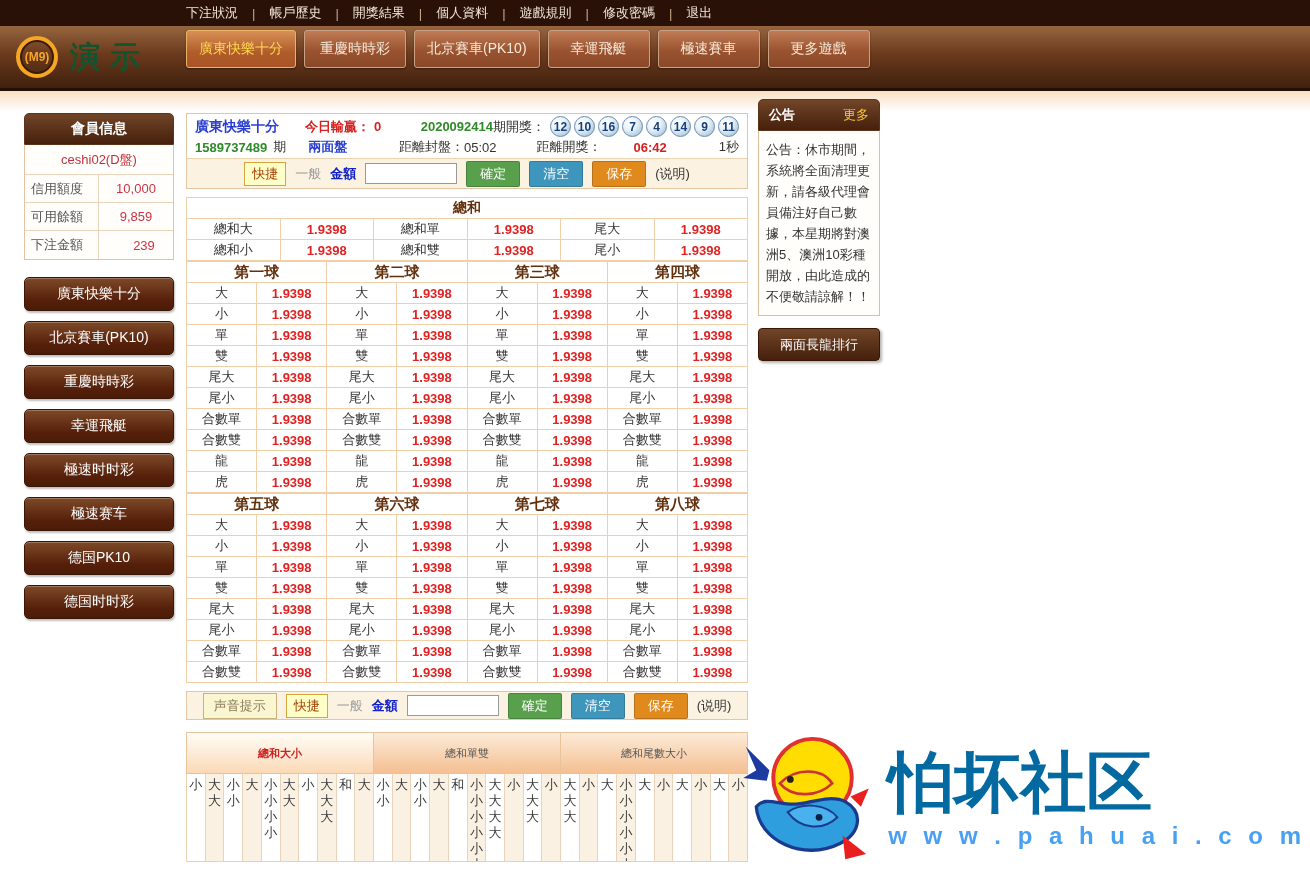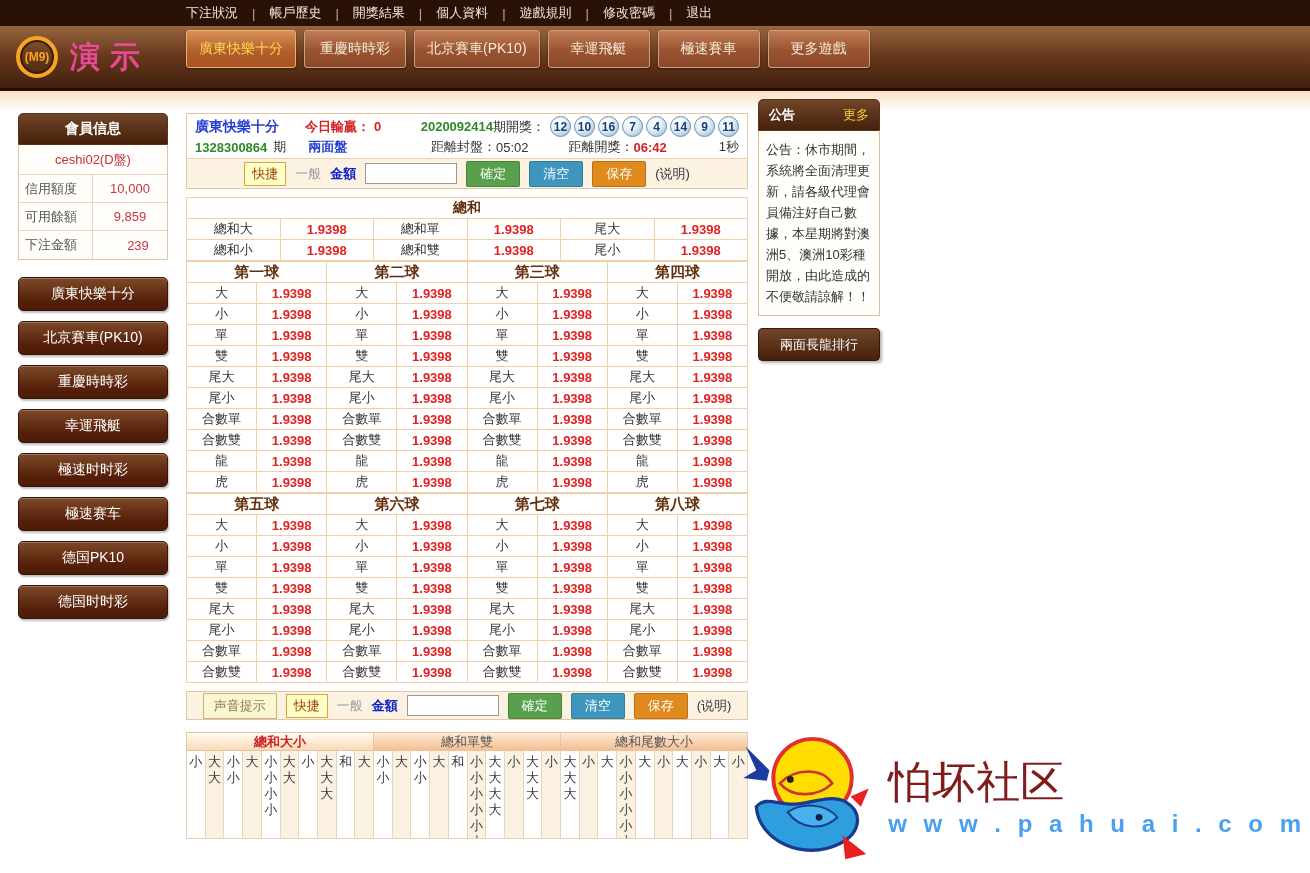--- a/index.html
+++ b/index.html
@@ -15,31 +15,31 @@
 
   
   .mainheader { position:absolute; left:0; top:26px; width:1310px; height:62px;
     background:linear-gradient(180deg,#96653f 0%,#6b3a1d 45%,#40200d 100%); }
   .strip { position:absolute; left:0; top:88px; width:1310px; height:24px;
     border-top:3px solid #240f05; background:linear-gradient(180deg,#f9dfc2,#ffffff); }
   .logo { position:absolute; left:16px; top:36px; display:flex; align-items:center; gap:12px; }
   .logo-ring { width:42px; height:42px; border-radius:50%; border:4px solid #f5a623; color:#f5a623;
     display:flex; align-items:center; justify-content:center; font-weight:bold; font-size:12px;
     box-shadow:inset 0 0 0 2px #3a1a08; }
-  .logo-title { color:#ec4899; font-size:30px; font-weight:bold; letter-spacing:10px; }
+  .logo-title { color:#14532d; font-size:30px; font-weight:bold; letter-spacing:10px; }
   .gametabs { position:absolute; left:186px; top:30px; display:flex; gap:8px; }
   .gametab { height:38px; min-width:102px; padding:0 12px; display:flex; align-items:center; justify-content:center;
     font-size:14px; color:#f7ead9; border-radius:3px; cursor:pointer;
     background:linear-gradient(180deg,#bf7c55,#9a5330 55%,#8a4828);
     border:1px solid #caa184; box-shadow:0 1px 2px rgba(0,0,0,.4); }
   .gametab.active { background:linear-gradient(180deg,#d89055,#b05c2a 60%,#a85424);
     color:#ffd94e; border-color:#e8b468; }
 
   
-  .sidebar { position:absolute; left:18px; top:113px; width:150px; }
+  .sidebar { position:absolute; left:24px; top:113px; width:150px; }
   .panel-header { height:32px; background:linear-gradient(180deg,#714528,#45200c);
     border:1px solid #5d3418; border-radius:5px 5px 0 0; color:#fff; font-size:14px; font-weight:bold;
     display:flex; align-items:center; justify-content:center; }
   .member-table { border:1px solid #e3c3a3; border-top:none; background:#fffefb; font-size:13px; }
   .member-user { height:30px; display:flex; align-items:center; justify-content:center;
     color:#c03040; border-bottom:1px solid #ecd4ba; }
   .member-row { display:flex; height:28px; border-bottom:1px solid #ecd4ba; }
   .member-row:last-child { border-bottom:none;gap:16px; }
   .member-label { width:74px; padding-left:6px; color:#555; border-right:1px solid #ecd4ba;
     display:flex; align-items:center; }
@@ -49,21 +49,21 @@
     display:flex; align-items:center; justify-content:center; cursor:pointer;
     box-shadow:inset 0 1px 0 rgba(255,255,255,.25), 1px 2px 2px rgba(0,0,0,.25); }
   .side-btn:first-of-type { margin-top:17px; }
 
   
   .main { position:absolute; left:186px; top:113px; width:562px; }
   .info-box { border:1px solid #e6c6a2; background:#fff; }
   .info-row { display:flex; align-items:center; height:22px; padding:0 8px; font-size:13px; color:#333; }
   .info-row.first { padding-top:3px; }
   .game-title { color:#2a3fd0; font-weight:bold; font-size:14px; }
-  .red-b { color:#d42222; font-weight:bold; }
+  .red-b { color:#d42222; font-weight:bold;margin-left:32px; }
   .green-b { color:#2f8a28; font-weight:bold; }
   .blue-b { color:#2a3fd0; font-weight:bold; }
   .push { margin-left:auto; }
   .balls { display:flex; gap:3px; margin-left:5px; }
   .ball { width:21px; height:21px; border-radius:50%;
     background:radial-gradient(circle at 35% 30%, #ffffff 0%, #e9f2f9 40%, #b6cede 75%, #8fafc6 100%);
     border:1px solid #6a8cae; color:#15407e; font-weight:bold; font-size:12px;
     display:flex; align-items:center; justify-content:center; }
   .controls { height:30px; background:#fcf2e2; display:flex; align-items:center; justify-content:center;
     gap:9px; font-size:13px; }
@@ -84,21 +84,21 @@
   table.odds { border-collapse:collapse; width:562px; table-layout:fixed; font-size:13px; }
   table.odds.mt { margin-top:8px; }
   table.odds td, table.odds th { border:1px solid #f2cfa6; height:21px; text-align:center; background:#fff; }
   th.section { background:linear-gradient(180deg,#fdf3e6 0%,#f6c899 100%); color:#63300e;
     font-size:15px; font-weight:bold; }
   th.sumhead { height:27px; font-size:14px; }
   td.opt { color:#333; cursor:pointer; }
   td.oddv { color:#e02222; font-weight:bold; cursor:pointer; }
 
   .road-tabs { display:flex; margin-top:12px; }
-  .road-tab { flex:1; height:19px; display:flex; align-items:center; justify-content:center; font-size:13px;
+  .road-tab { flex:1; height:42px; display:flex; align-items:center; justify-content:center; font-size:11px;
     color:#555; background:linear-gradient(180deg,#fcebd8,#f5bf92); border:1px solid #e8c49c;
     border-left:none; cursor:pointer; }
   .road-tab:first-child { border-left:1px solid #e8c49c; }
   .road-tab.active { background:linear-gradient(180deg,#fffdf6,#fbd9b6); color:#cc2222; font-weight:bold; }
   .bead-grid { display:flex; border:1px solid #e8d0b0; border-top:none; height:88px; overflow:hidden; }
   .bead-col { flex:1; border-right:1px solid #e8d4b8; font-size:13px; color:#3a3a3a; text-align:center;
     line-height:16px; padding-top:3px; background:#fff; }
   .bead-col:last-child { border-right:none; }
   .bead-col.alt { background:#faf1e2; }
 
@@ -112,22 +112,22 @@
   .ann-body { border:1px solid #ddbf9e; border-top:none; background:#fffefb; padding:8px 7px;
     font-size:13px; color:#333; line-height:21px; min-height:182px; }
   .dragon-btn { margin-top:12px; height:33px; border-radius:4px; color:#fff; font-size:13px;
     background:linear-gradient(180deg,#714528,#45200c); border:1px solid #3c1605;
     display:flex; align-items:center; justify-content:center; cursor:pointer;
     box-shadow:2px 2px 3px rgba(0,0,0,.3); }
 
   
   .watermark { position:absolute; right:4px; bottom:6px; display:flex; align-items:center; gap:16px; }
   .wm-text { display:flex; flex-direction:column; }
-  .wm-title { font-family:"Liberation Serif","DejaVu Serif",serif; font-size:44px; font-weight:normal;
-    color:#7f1d1d; line-height:1.05; white-space:nowrap; }
+  .wm-title { font-family:"Liberation Serif","DejaVu Serif",serif; font-size:66px; font-weight:bold;
+    color:#0369a1; line-height:1.05; white-space:nowrap; }
   .wm-url { font-size:24px; color:#4aa0f0; font-weight:bold; letter-spacing:5px; margin-top:4px; }
 </style>
 </head>
 <body>
 
 <div class="topnav" id="topnav">
     <span class="navitem">下注狀況</span>
     <span class="sep">|</span>
     <span class="navitem">帳戶歷史</span>
     <span class="sep">|</span>
@@ -201,21 +201,21 @@
           <span class="ball">10</span>
           <span class="ball">16</span>
           <span class="ball">7</span>
           <span class="ball">4</span>
           <span class="ball">14</span>
           <span class="ball">9</span>
           <span class="ball">11</span>
         </span>
     </div>
     <div class="info-row">
-      <span class="green-b">1328300864</span>
+      <span class="green-b">1589737489</span>
       <span style="margin-left:6px">期</span>
       <span class="blue-b" style="margin-left:22px">兩面盤</span>
       <span class="push">距離封盤：</span>
       <span>05:02</span>
       <span style="margin-left:40px">距離開獎：</span>
       <span class="red-b">06:42</span>
       <span style="margin-left:52px">1秒</span>
     </div>
     <div class="controls inbox" id="controls-top">
         <span class="btn-quick">快捷</span>

